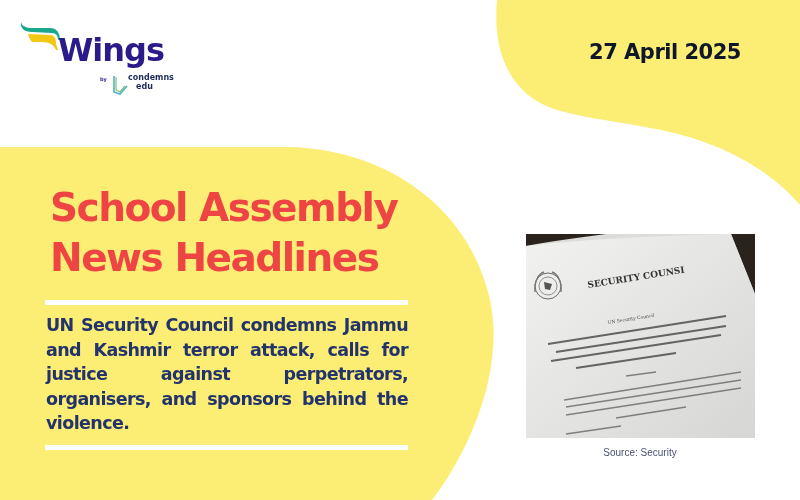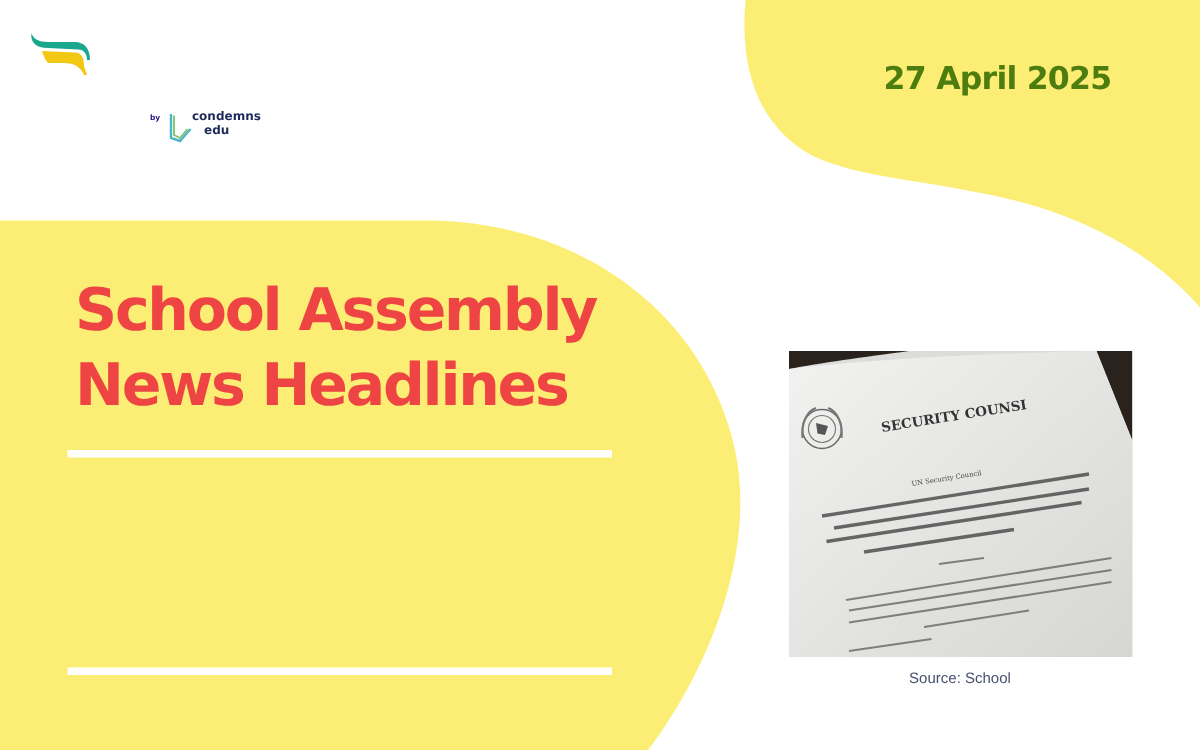--- a/index.html
+++ b/index.html
@@ -71,21 +71,21 @@
     
     .date {
       position: absolute;
       left: 580px;
       top: 40px;
       width: 170px;
       text-align: center;
       font-family: "DejaVu Sans", sans-serif;
       font-weight: bold;
       font-size: 21px;
-      color: #4d7c0f;
+      color: #0f172a;
       letter-spacing: -0.5px;
     }
     
     .title {
       position: absolute;
       left: 50px;
       top: 183px;
       font-family: "DejaVu Sans", sans-serif;
       font-weight: bold;
       font-size: 39px;
@@ -146,39 +146,41 @@
     <path d="M497,0 L800,0 L800,205 C770,170 720,140 650,128 C600,118 560,116 535,100 C505,80 493,45 497,0 Z" fill="#fcee74"></path>
 
     <path d="M0,147 L290,147 C390,150 470,210 490,300 C505,370 470,450 432,500 L0,500 Z" fill="#fcee74"></path>
   </svg>
 
   <div class="logo">
     <svg width="44" height="34" viewBox="0 0 44 34" style="position:absolute;left:0;top:2px">
       <path d="M3,2 C2,8 6,12 14,12 L34,13 C38,13 40,16 40,20 L42,20 C42,12 38,8 32,8 L14,8 C8,8 4,6 3,2 Z" fill="#1aa88c"></path>
       <path d="M10,14 L32,15 C36,15 38,18 38,24 L40,30 L38,30 C36,25 32,22 24,22 L14,22 C12,20 11,17 10,14 Z" fill="#f2c814"></path>
     </svg>
+    <div class="logo-wings">Wings</div>
     <div class="logo-by">by</div>
     <svg class="logo-mark" width="16" height="22" viewBox="0 0 16 22">
       <path d="M2,2 L2,18 L8,20 L15,12" fill="none" stroke="#4fb3c9" stroke-width="1.6"></path>
       <path d="M4,3 L4,16 L8,18 L13,12" fill="none" stroke="#7ac36a" stroke-width="1.2"></path>
     </svg>
     <div class="logo-leverage">
       <span>condemns</span>
       <span class="logo-edu">edu</span>
     </div>
   </div>
 
   <div class="date">27 April 2025</div>
 
   <div class="title">
     <div>School Assembly</div>
     <div>News Headlines</div>
   </div>
 
   <div class="rule rule-top"></div>
+  <div class="headline">UN Security Council condemns Jammu and Kashmir terror attack, calls for justice against perpetrators, organisers, and sponsors behind the violence.</div>
   <div class="rule rule-bottom"></div>
 
   <div class="photo">
     <svg width="229" height="204" viewBox="0 0 229 204">
       <defs>
         <linearGradient id="paper" x1="0" y1="0" x2="1" y2="1">
           <stop offset="0" stop-color="#f2f2f0"></stop>
           <stop offset="1" stop-color="#d6d6d4"></stop>
         </linearGradient>
       </defs>
@@ -210,15 +212,15 @@
         <line x1="100" y1="142" x2="130" y2="138"></line>
         <line x1="38" y1="166" x2="215" y2="138"></line>
         <line x1="40" y1="173" x2="215" y2="146"></line>
         <line x1="40" y1="181" x2="215" y2="154"></line>
         <line x1="90" y1="184" x2="160" y2="173"></line>
         <line x1="40" y1="200" x2="95" y2="192"></line>
       </g>
     </svg>
   </div>
 
-  <div class="caption">Source: School</div>
+  <div class="caption">Source: Security</div>
 
 </div>
 
 </body></html>

